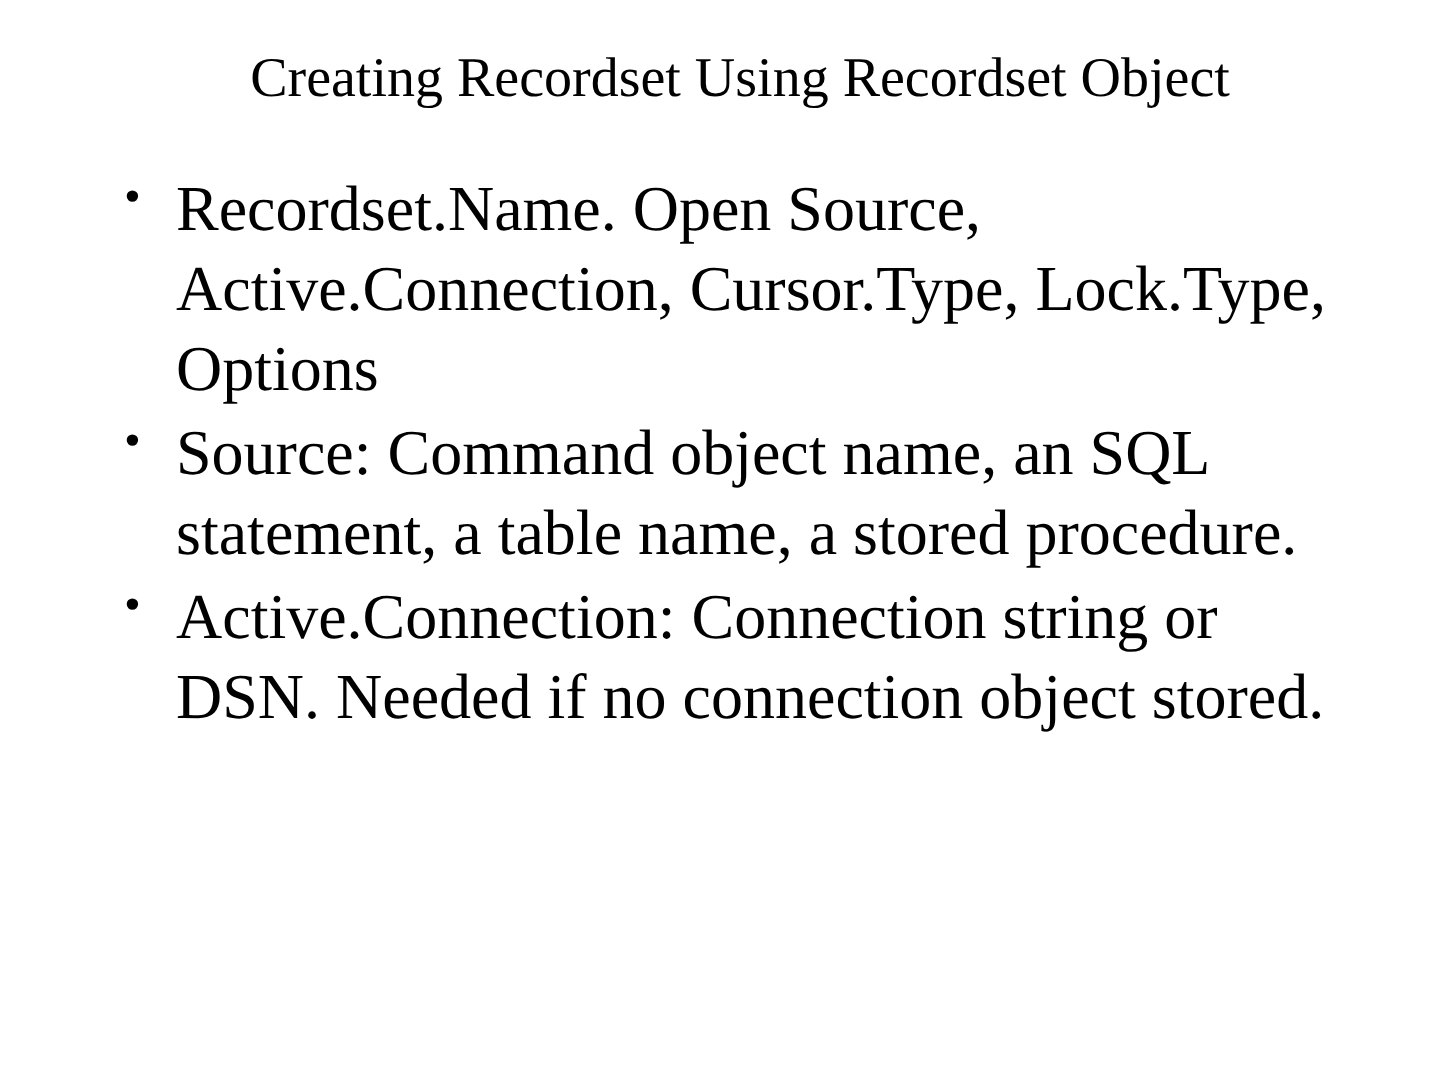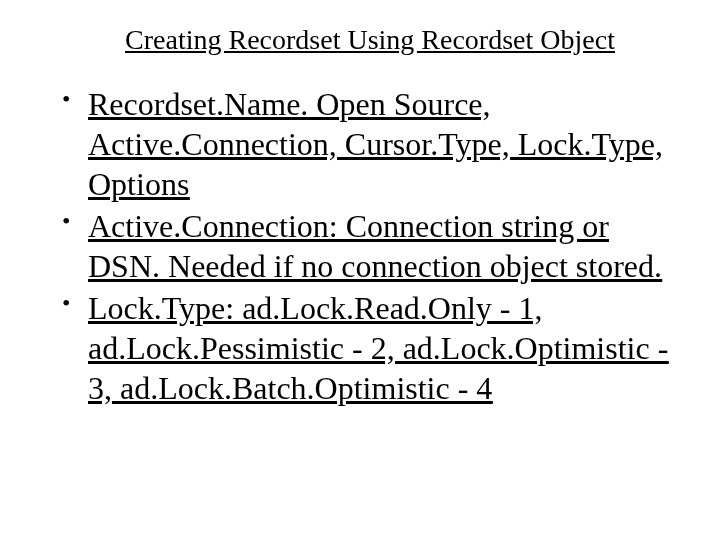--- a/index.html
+++ b/index.html
@@ -1,19 +1,18 @@
 <!DOCTYPE html>
 <html><head>
   <meta charset="utf-8">
   <style>
     * {
       margin: 0;
       padding: 0;
       box-sizing: border-box;
-      text-decoration: underline;
     }
     body {
       width: 720px;
       height: 540px;
       background: #ffffff;
       font-family: "Times New Roman", Times, serif;
       color: #000000;
       padding: 24px 48px 24px 48px;
     }
     .title {
@@ -42,15 +41,15 @@
       font-size: 24px;
     }
   </style>
 </head>
 <body>
 
 <h1 class="title">Creating Recordset Using Recordset Object</h1>
 
 <ul class="bullet-list">
   <li class="bullet-item">Recordset.Name. Open Source, Active.Connection, Cursor.Type, Lock.Type, Options</li>
+  <li class="bullet-item">Source: Command object name, an SQL statement, a table name, a stored procedure.</li>
   <li class="bullet-item">Active.Connection: Connection string or DSN. Needed if no connection object stored.</li>
-  <li class="bullet-item">Lock.Type: ad.Lock.Read.Only - 1, ad.Lock.Pessimistic - 2, ad.Lock.Optimistic - 3, ad.Lock.Batch.Optimistic - 4</li>
 </ul>
 
 </body></html>

